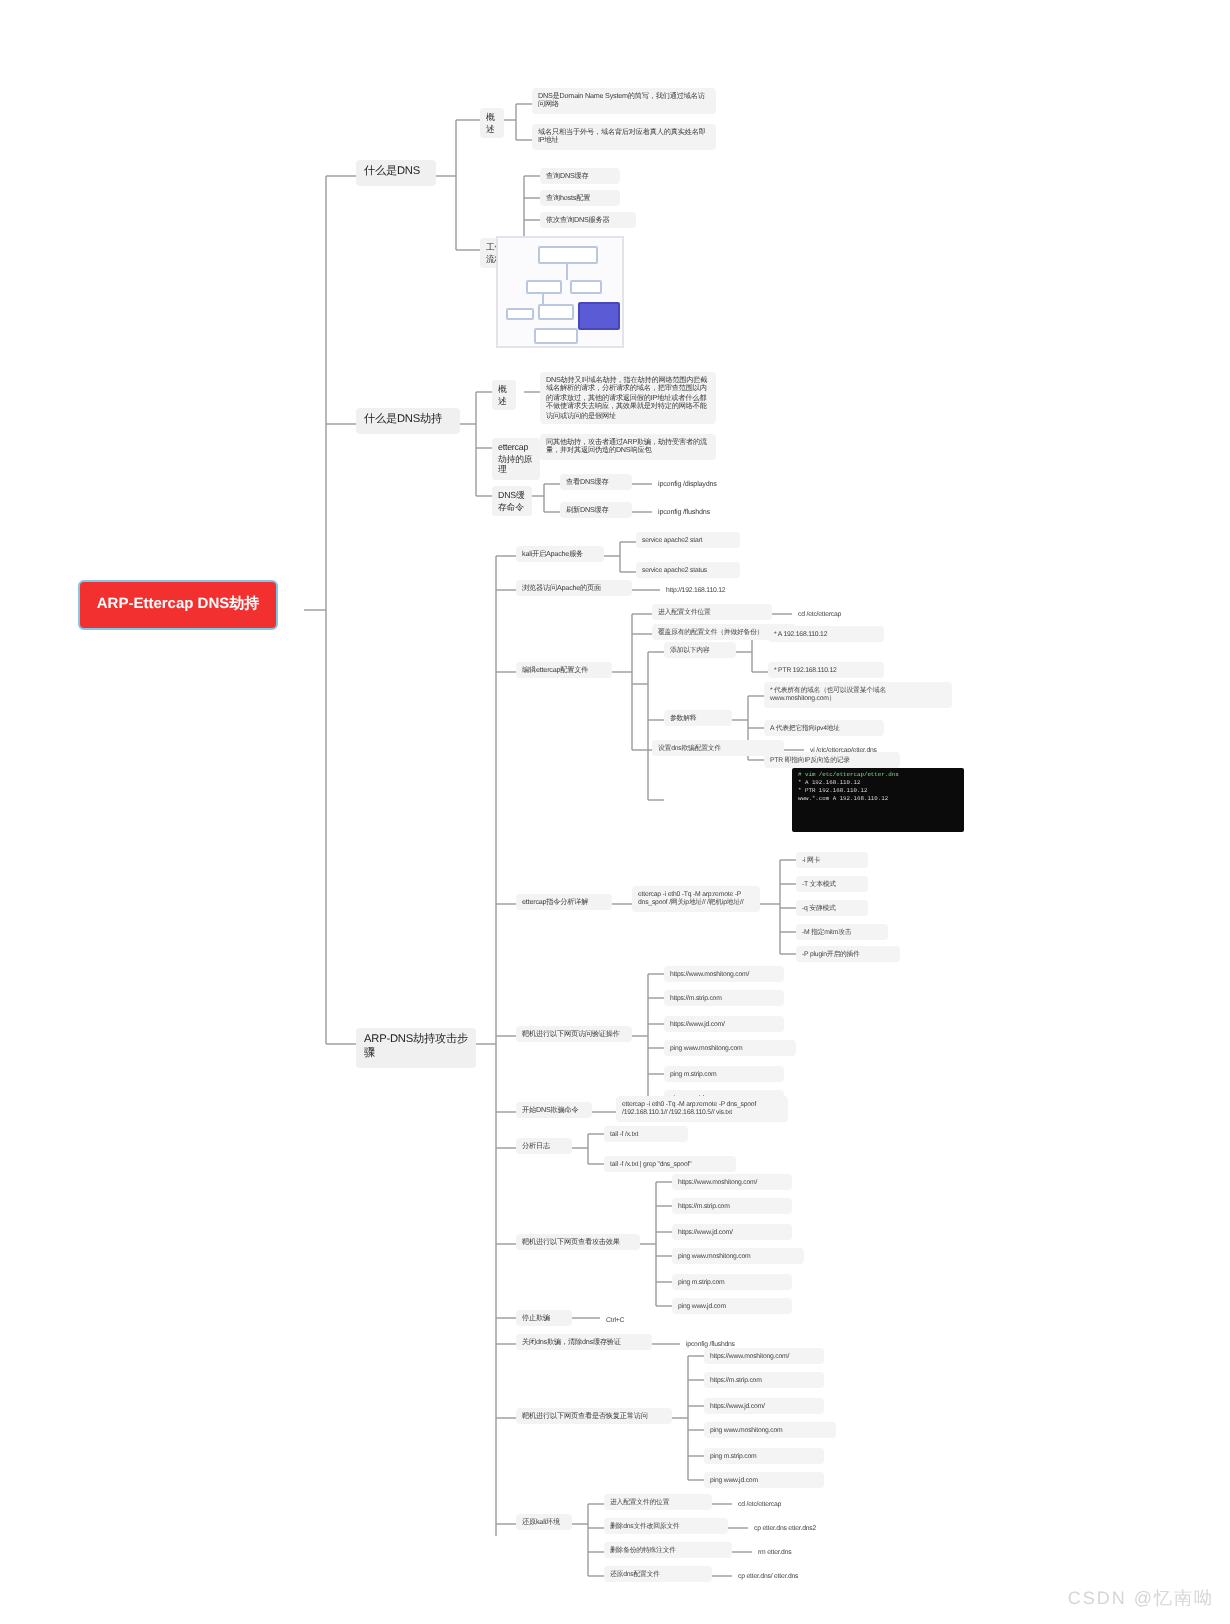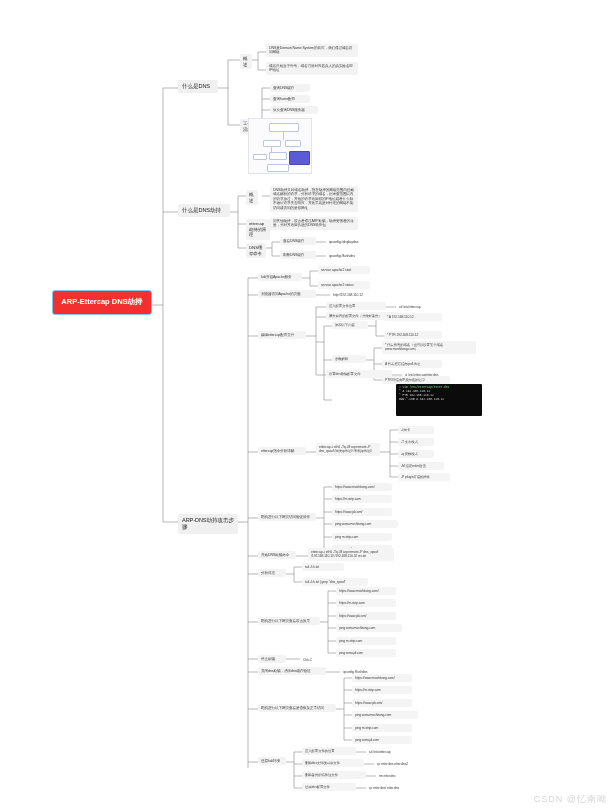--- a/index.html
+++ b/index.html
@@ -232,21 +232,21 @@
       <path d="M294,764 L302,764"></path>
       <path d="M294,776 L302,776"></path>
       <path d="M294,788 L302,788"></path>
       <path d="M356,752 L366,752"></path>
       <path d="M364,764 L374,764"></path>
       <path d="M366,776 L376,776"></path>
       <path d="M356,788 L366,788"></path>
     </g>
   </svg>
 
-  <div class="node root" style="left:52px; top:290px; width:100px;">ARP-Ettercap DNS劫持</div>
+  <div class="node root" style="left:39px; top:290px; width:100px;">ARP-Ettercap DNS劫持</div>
 
   <div class="node l1" style="left:178px; top:80px; width:40px;">什么是DNS</div>
 
   <div class="node l2" style="left:240px; top:54px; width:12px;">概述</div>
   <div class="node l3" style="left:266px; top:44px; width:92px;">DNS是Domain Name System的简写，我们通过域名访问网络</div>
   <div class="node l3" style="left:266px; top:62px; width:92px;">域名只相当于外号，域名背后对应着真人的真实姓名即IP地址</div>
 
   <div class="node l2" style="left:240px; top:119px; width:16px;">工作流程</div>
   <div class="node l3" style="left:270px; top:84px; width:40px;">查询DNS缓存</div>
   <div class="node l3" style="left:270px; top:95px; width:40px;">查询hosts配置</div>

